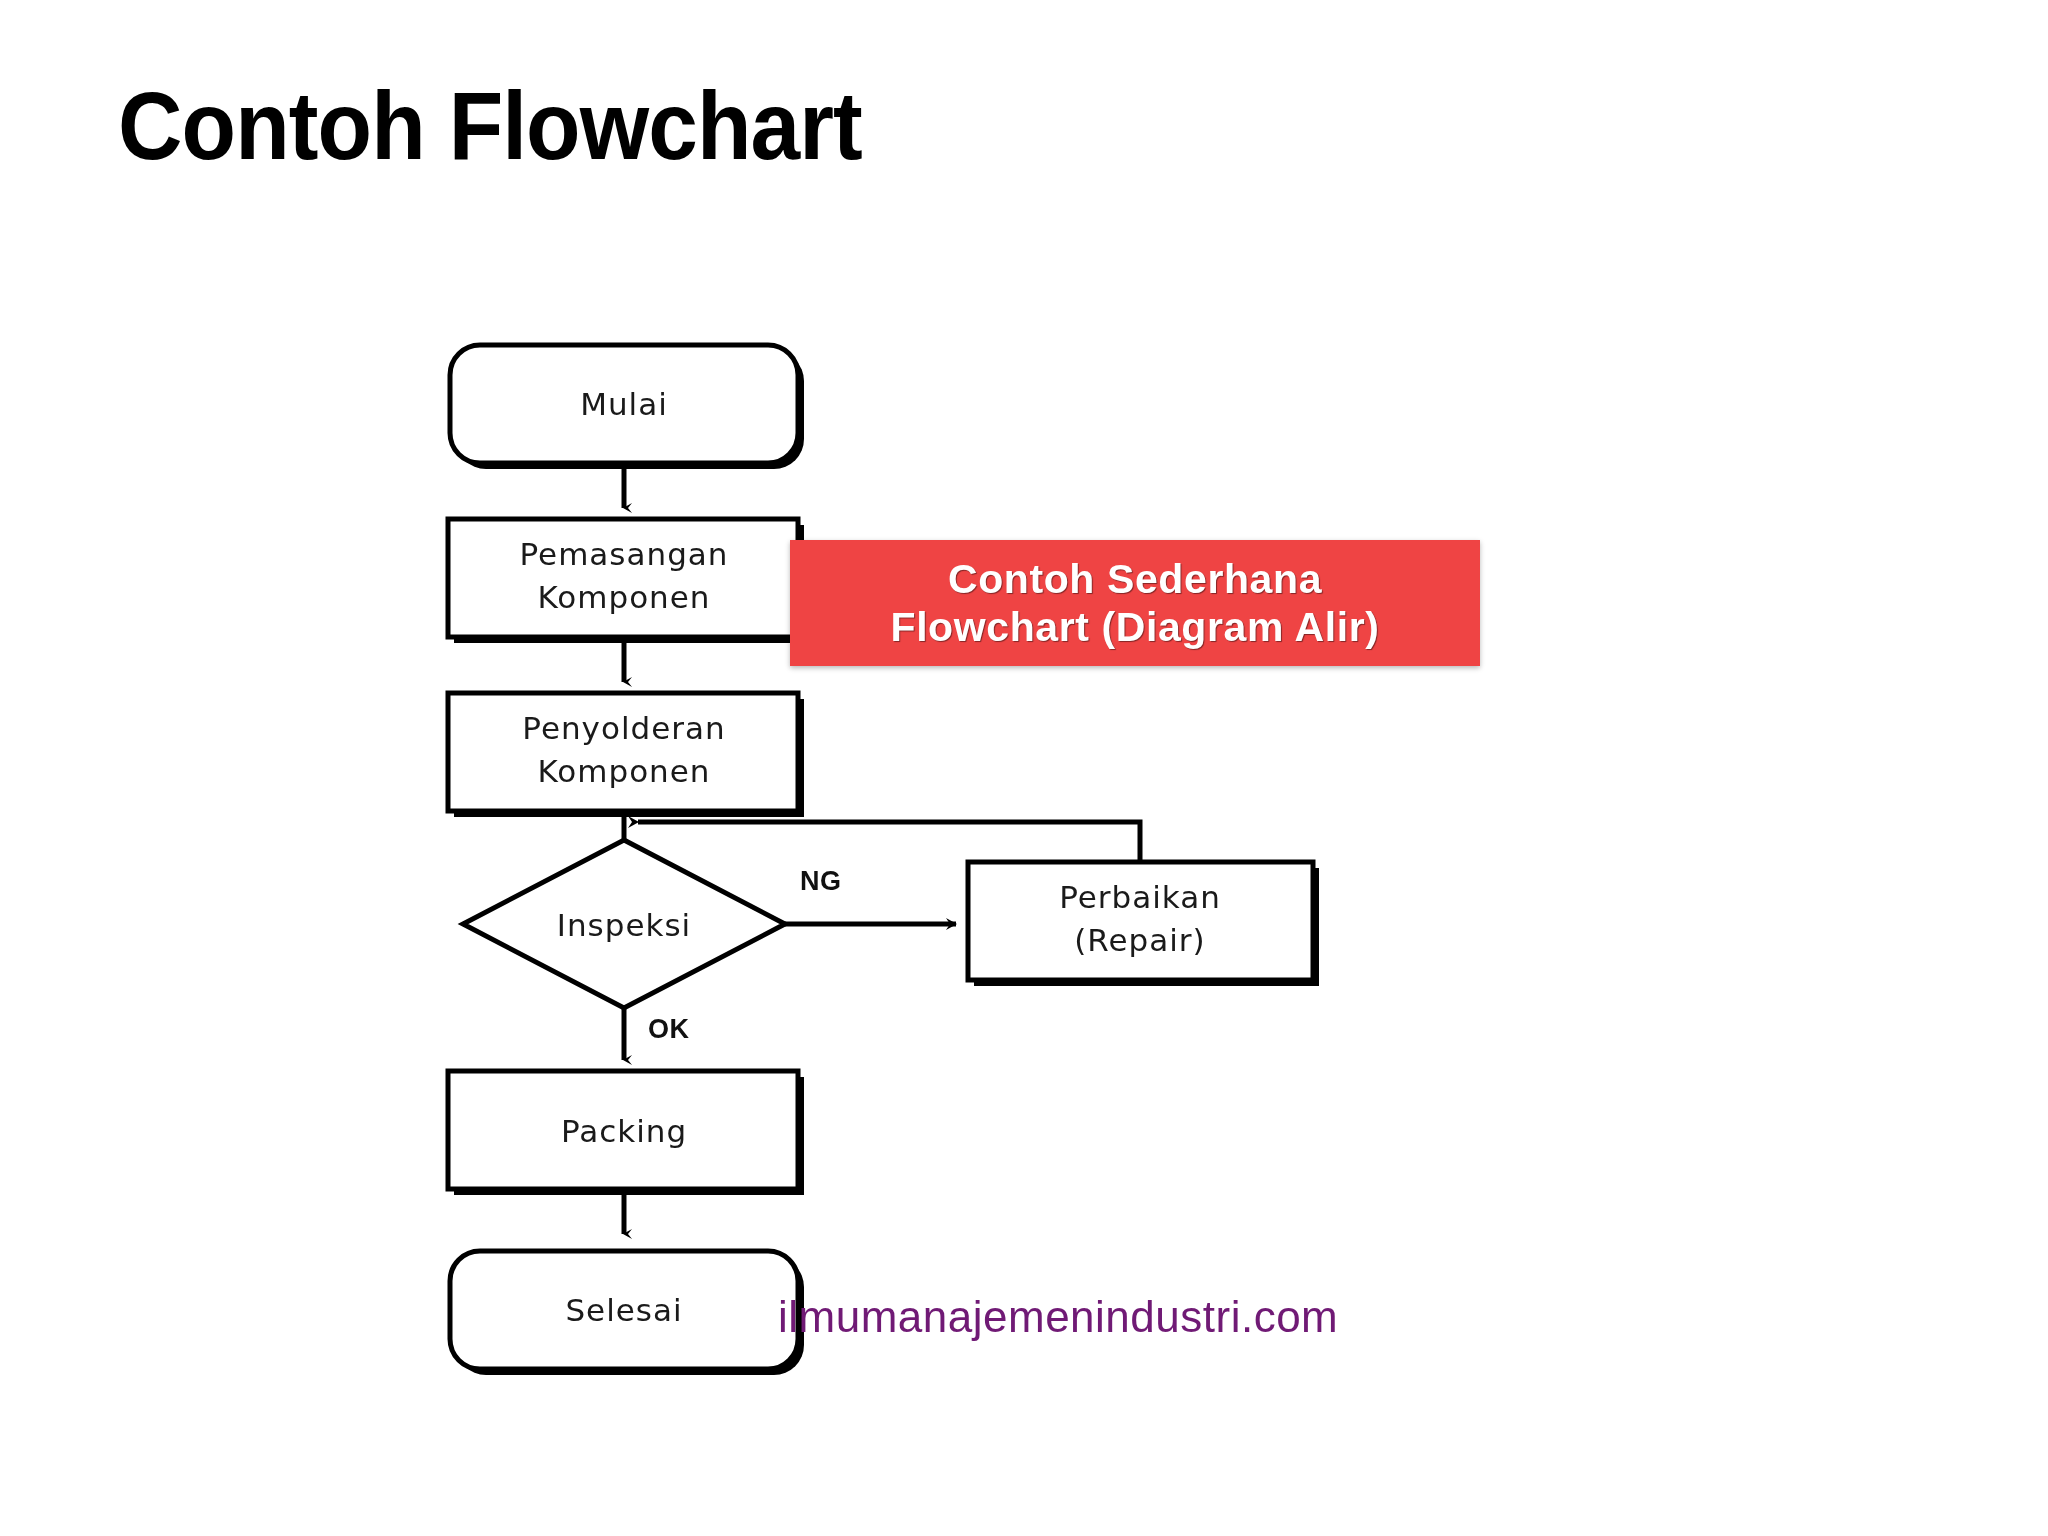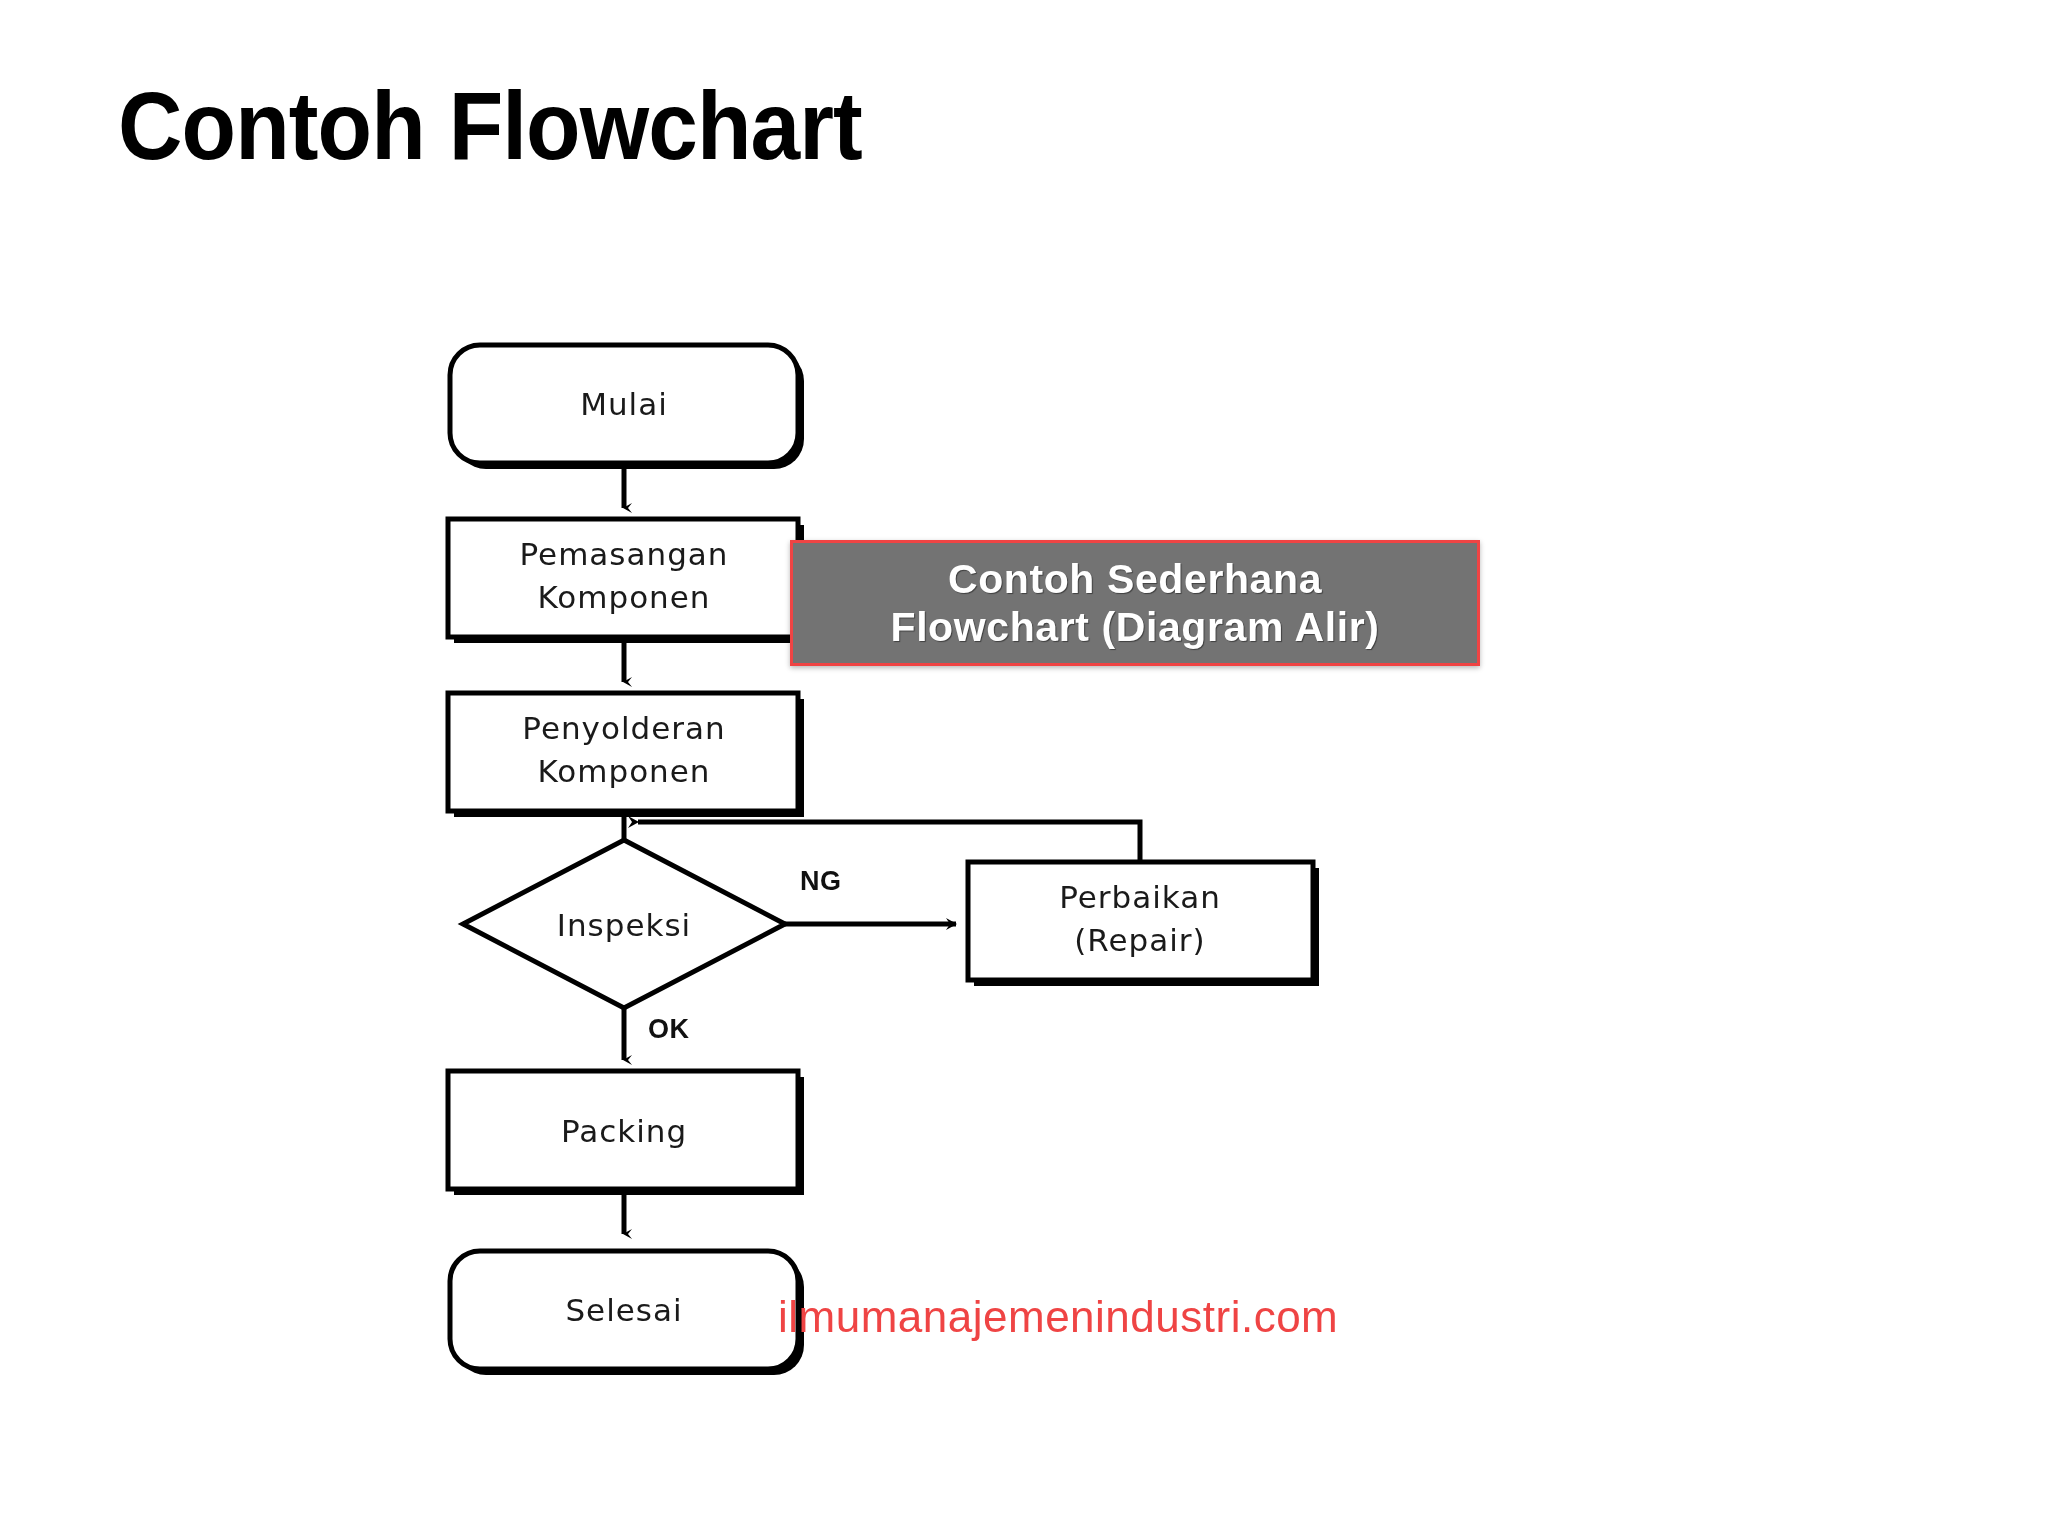--- a/index.html
+++ b/index.html
@@ -57,21 +57,21 @@
     letter-spacing: 0.3px;
     transform: scaleX(1.0);
     transform-origin: left top;
   }
   .callout {
     position: absolute;
     left: 790px;
     top: 540px;
     width: 690px;
     height: 126px;
-    background: #737373;
+    background: #ef4444;
     border: 3px solid #ef4444;
     box-shadow: 0 2px 5px rgba(0,0,0,0.28);
     display: flex;
     flex-direction: column;
     align-items: center;
     justify-content: center;
     box-sizing: border-box;
   }
   .callout-line {
     font-family: "Liberation Sans Narrow", "Liberation Sans", sans-serif;
@@ -82,21 +82,21 @@
     line-height: 1.18;
     text-shadow: 1px 1px 1px rgba(0,0,0,0.45);
     white-space: nowrap;
   }
   .watermark {
     position: absolute;
     left: 778px;
     top: 1292px;
     font-family: "Liberation Sans Narrow", "Liberation Sans", sans-serif;
     font-size: 44px;
-    color: #ef4444;
+    color: #701a75;
     letter-spacing: 0.5px;
     white-space: nowrap;
   }
   .node-text {
     font-family: "DejaVu Sans", sans-serif;
     font-size: 31px;
     fill: #1a1a1a;
     text-anchor: middle;
     letter-spacing: 1px;
   }

